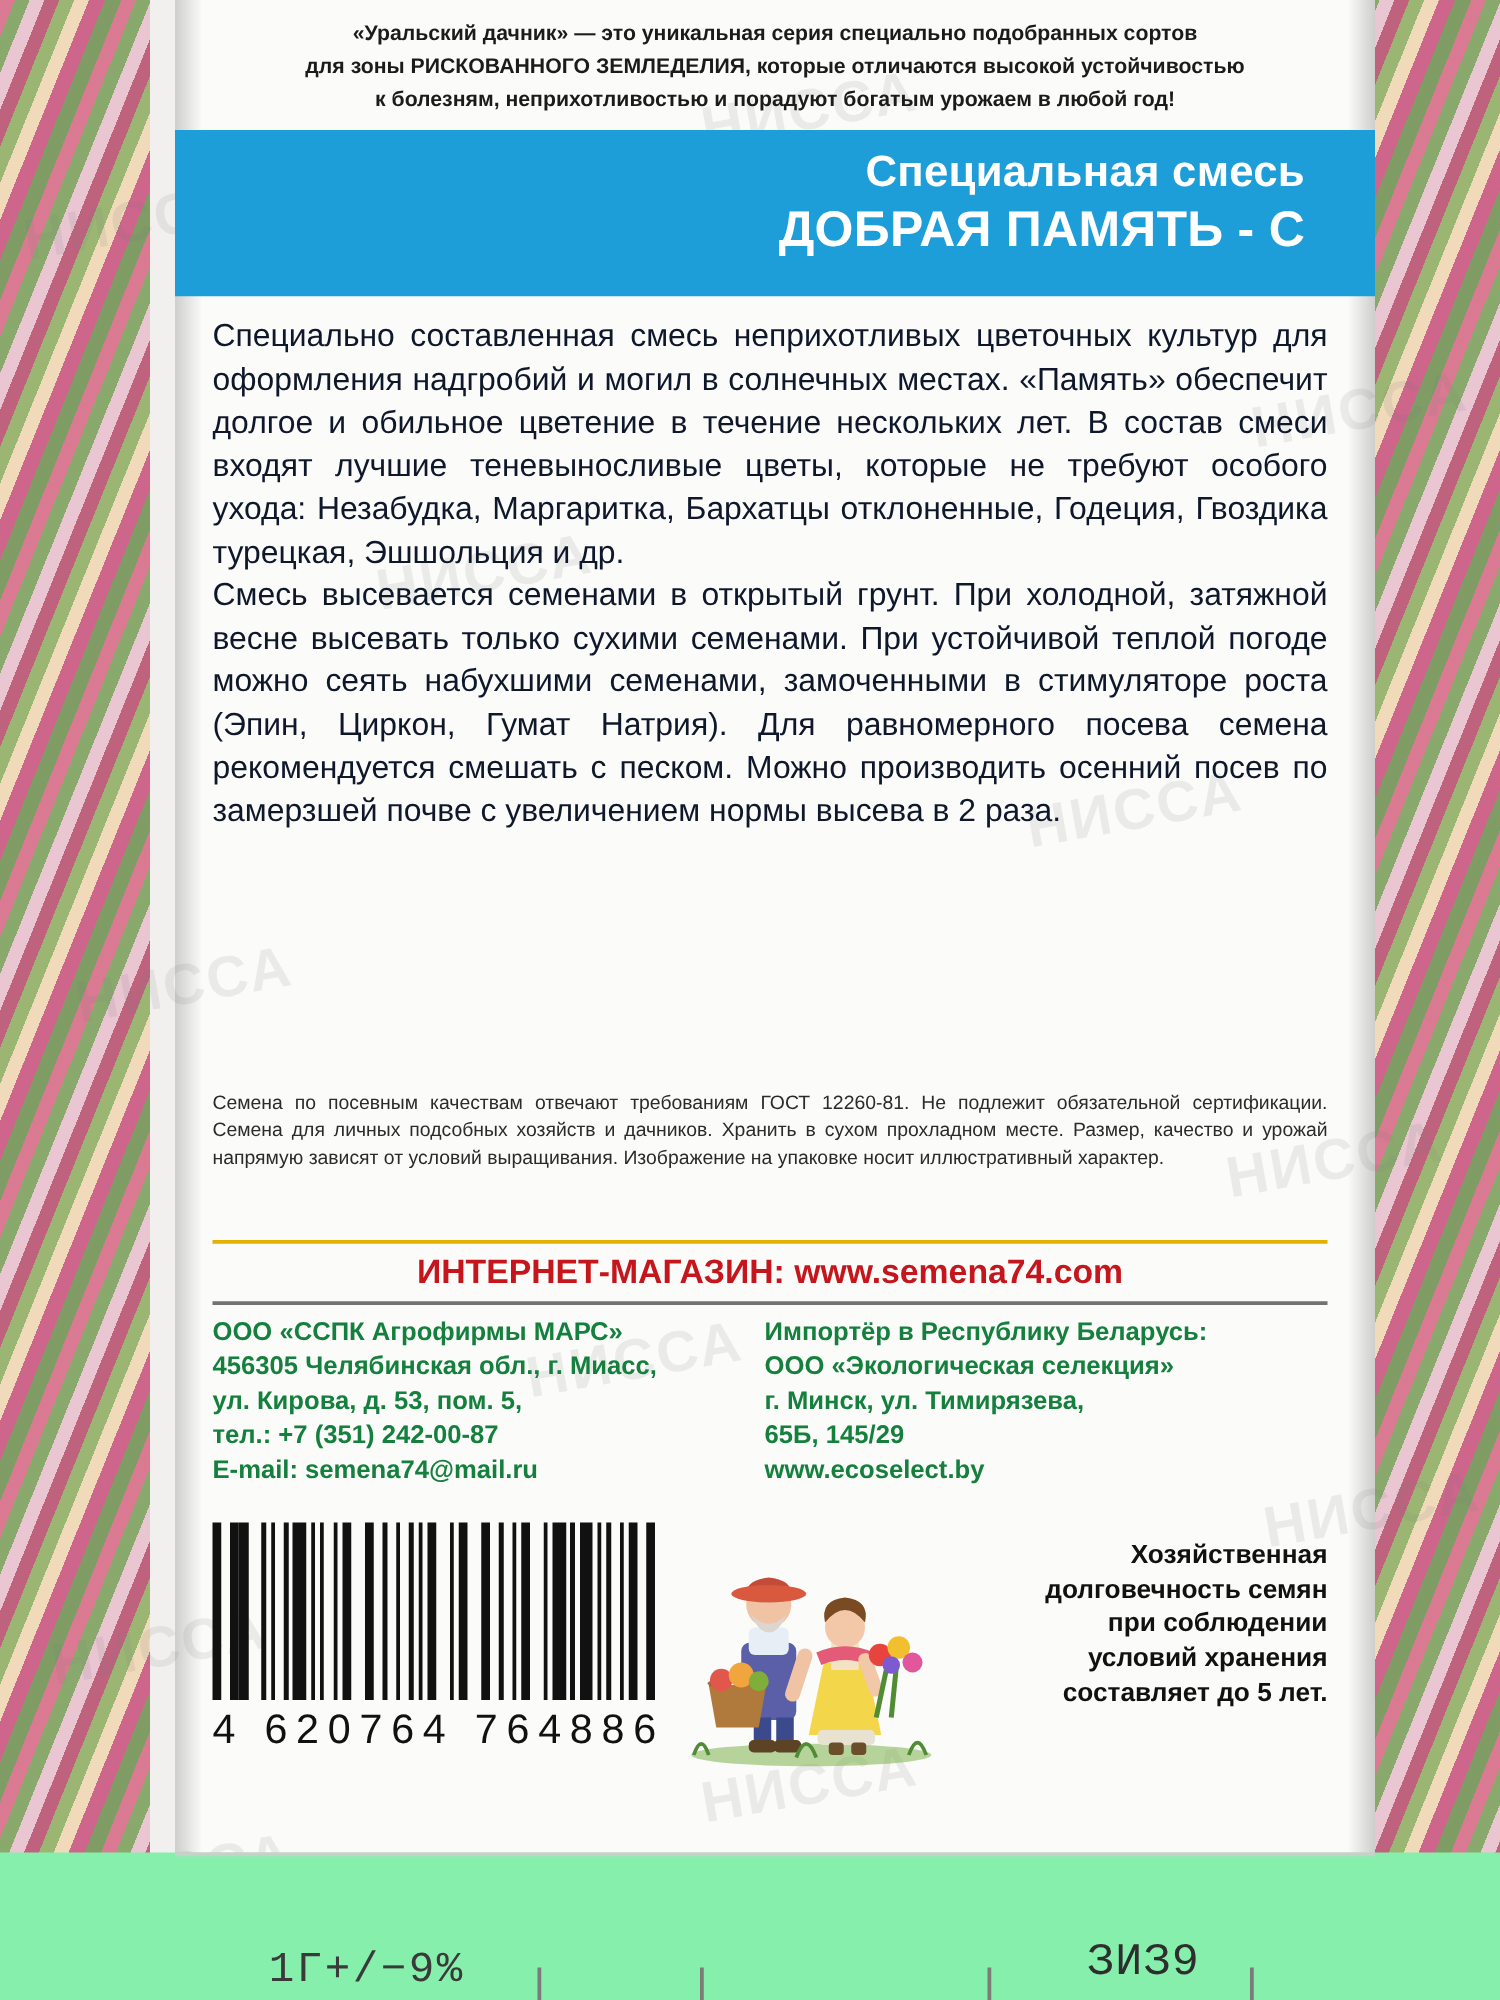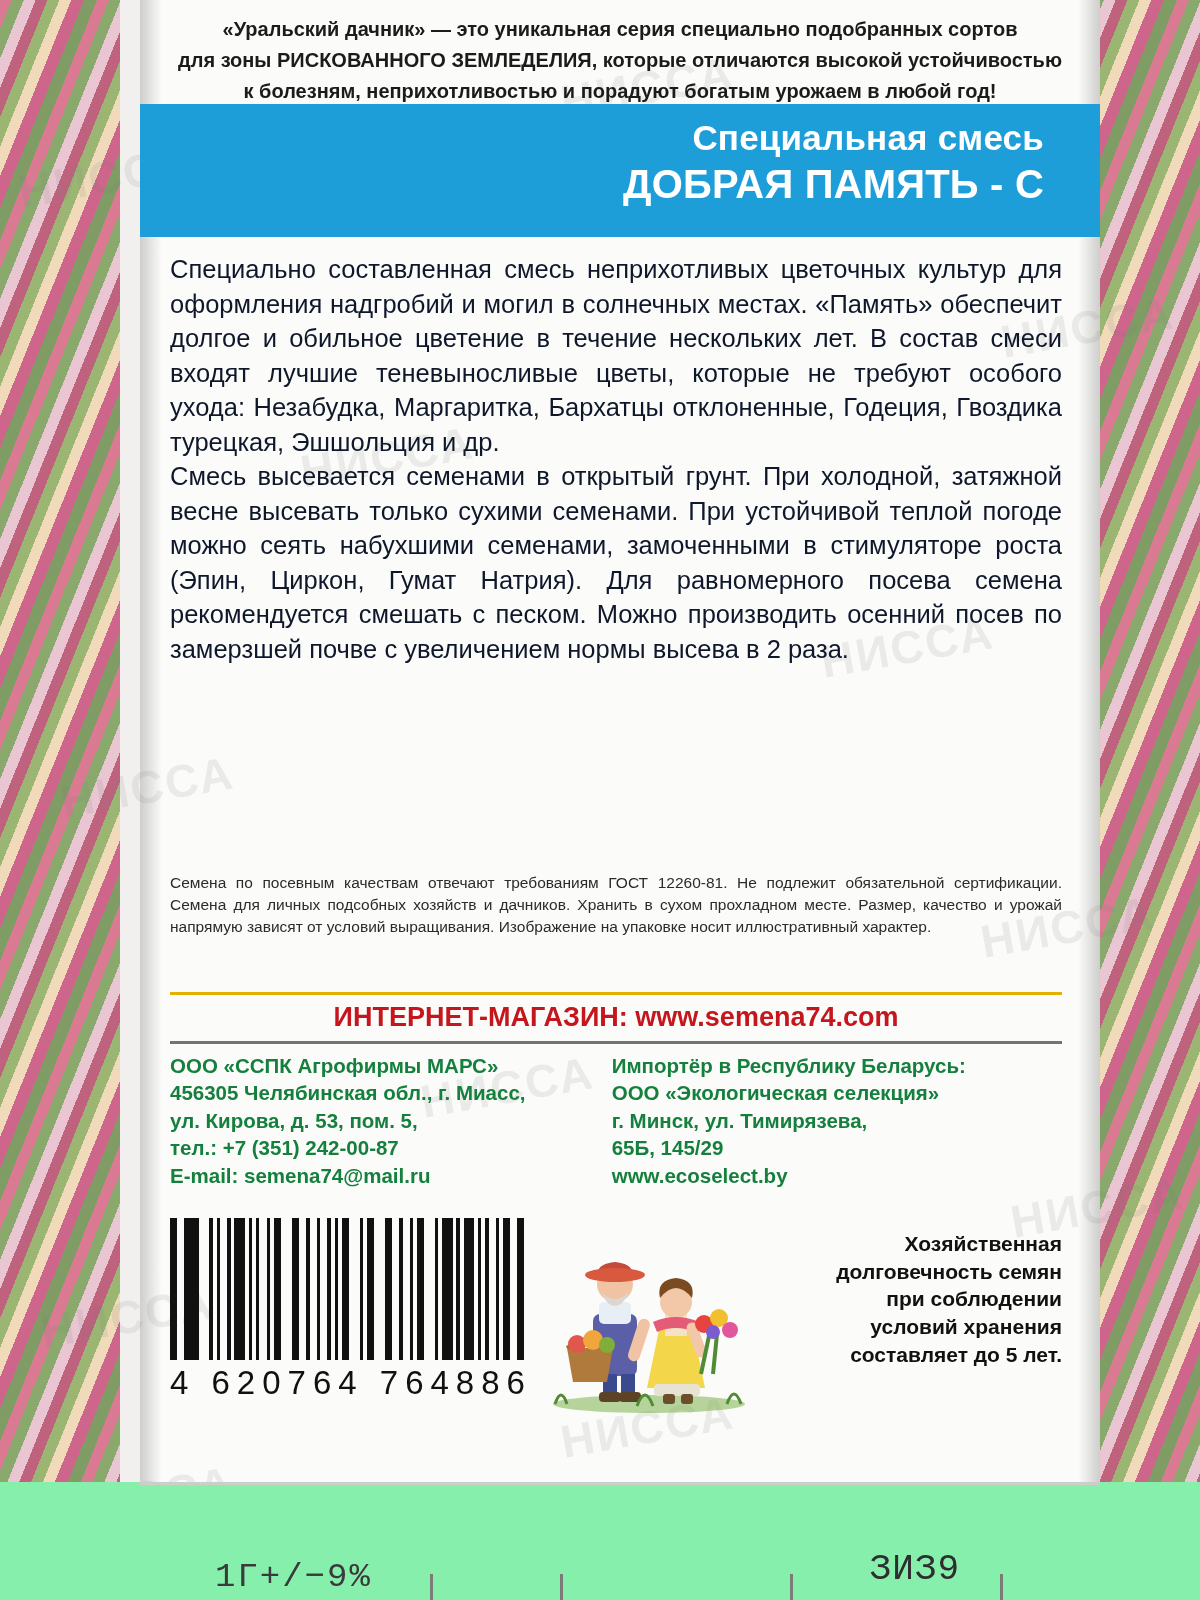--- a/index.html
+++ b/index.html
@@ -65,21 +65,21 @@
 
   
   .tagline {
     position: absolute;
     left: 140px;
     right: 100px;
     top: 8px;
     height: 92px;
     text-align: center;
     color: #1b1b1b;
-    font-size: 20px;
+    font-size: 17px;
     font-weight: bold;
     line-height: 1.55;
     padding-top: 6px;
     box-sizing: border-box;
   }
   .tagline .ln { display: block; }
 
   
   .banner {
     position: absolute;

